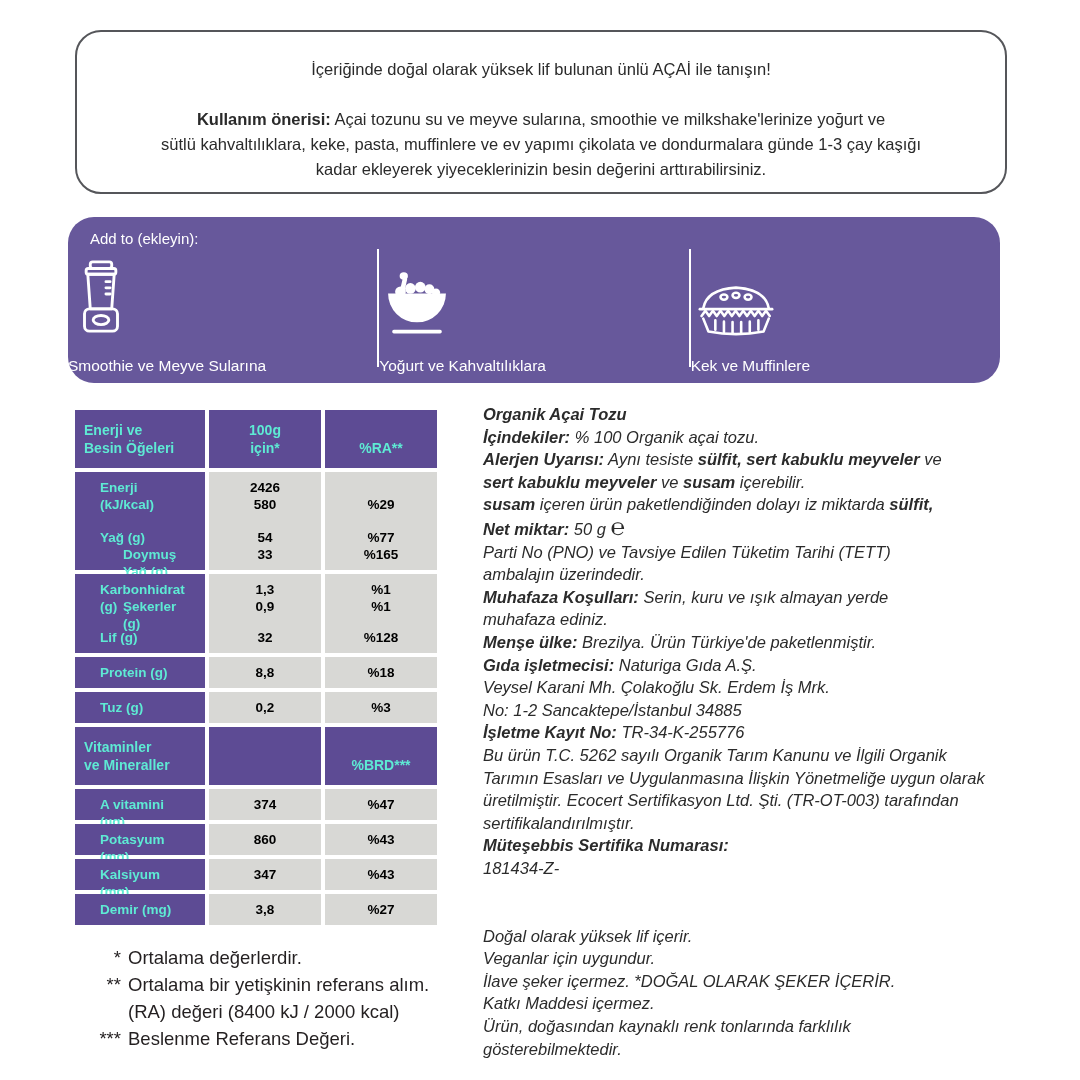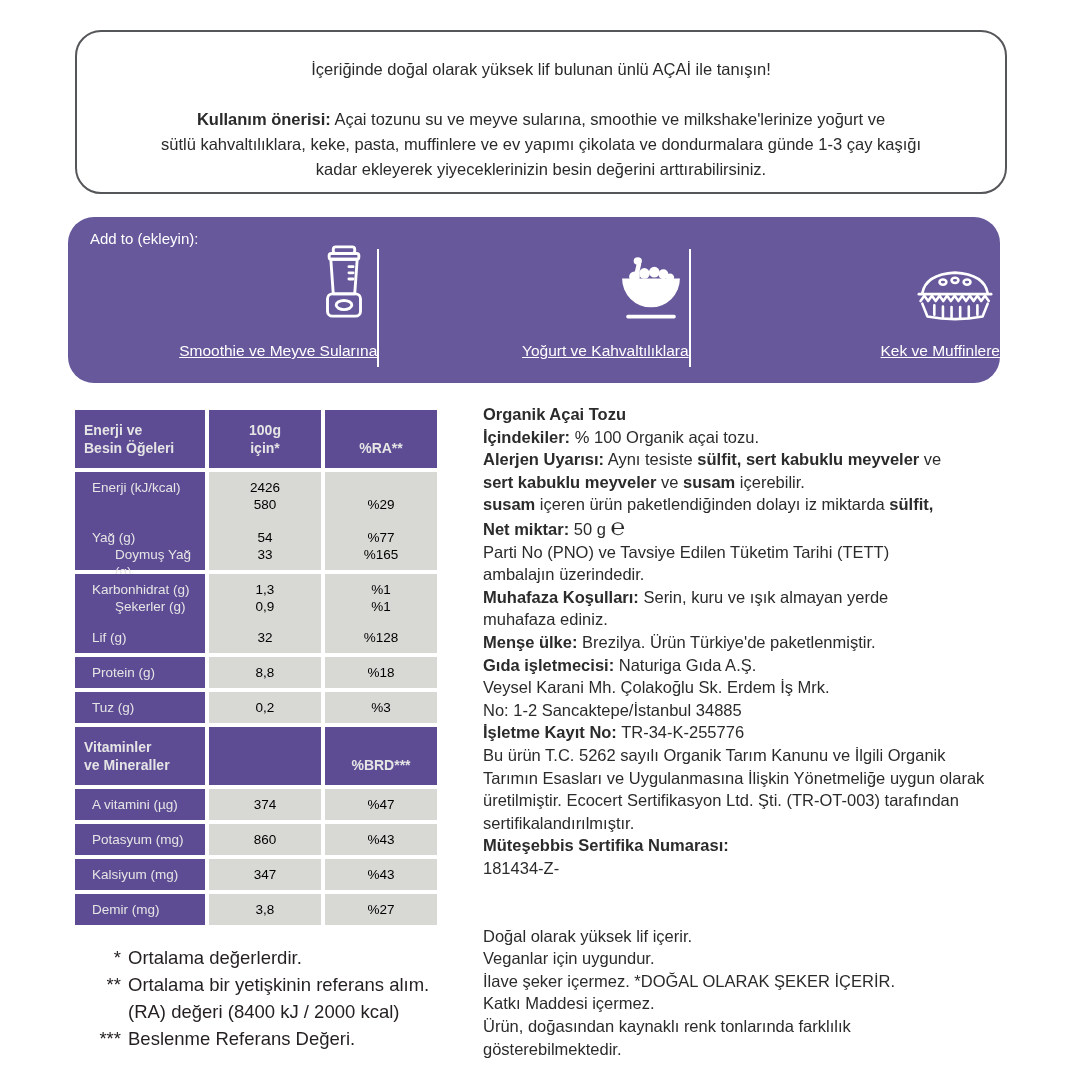--- a/index.html
+++ b/index.html
@@ -24,53 +24,53 @@
 
   
   .banner {
     position:absolute; left:68px; top:205px; width:932px; height:166px;
     background:#67589b; border-radius:26px; color:#ffffff;
   }
   .banner-eyebrow { position:absolute; left:22px; top:13px; font-size:15px; }
   .banner-cols { display:flex; width:100%; height:100%; }
   .banner-col {
     flex:1; display:flex; flex-direction:column;
-    align-items:flex-end; justify-content:flex-end; padding-bottom:23px;text-decoration:underline;
+    align-items:flex-start; justify-content:flex-end; padding-bottom:8px;
   }
   .banner-divider { width:2px; background:#ffffff; height:118px; align-self:center; margin-top:16px; }
   .banner-icon { height:92px; display:flex; align-items:flex-end; justify-content:center; margin-bottom:16px; }
   .banner-label { font-size:15.5px; }
 
   
   .ntable { position:absolute; left:75px; top:398px; width:362px; }
   .t-row { display:flex; gap:4px; margin-bottom:4px; }
   .t-col { display:flex; flex-direction:column; justify-content:center; }
   .c0 { width:130px; } .c1 { width:112px; } .c2 { width:112px; }
-  .purple { background:#5d4b94; color:#e5e5e5; }
+  .purple { background:#5d4b94; color:#5eead4; }
   .gray   { background:#d8d8d5; color:#000000; }
   .t-line { height:17px; line-height:17px; font-size:13.5px; }
   .c0 .t-line { padding-left:9px; }
   .c0 .ind { padding-left:32px; }
   .c1 .t-line, .c2 .t-line { text-align:center; }
   .thead-row .t-col { padding:11px 0; }
   .thead-row .t-line { font-weight:700; font-size:14px; height:18px; line-height:18px; }
-  .grp-row .t-col { padding:7px 8px; }
+  .grp-row .t-col { padding:7px 16px;font-weight:bold; }
   .t-gap { width:100%; }
 
   
   .footnotes { position:absolute; left:84px; top:932px; font-size:18.5px; line-height:27px; color:#231f20; }
   .fn-row { display:flex; }
   .fn-marker { width:44px; text-align:right; padding-right:7px; }
 
   
   .right-panel {
     position:absolute; left:483px; top:391px; width:540px;
     font-size:16.5px; line-height:22.6px; color:#2b2b2b;
   }
-  .rp-line { min-height:22.6px; white-space:nowrap; }
+  .rp-line { min-height:22.6px; white-space:nowrap;font-style:italic; }
 </style>
 </head>
 <body>
 
 <div class="canvas">
 
   <div class="intro-box">
       <div class="intro-line"><span>İçeriğinde doğal olarak yüksek lif bulunan ünlü AÇAİ ile tanışın!</span></div>
       <div class="intro-line">&nbsp;</div>
       <div class="intro-line"><span class="b">Kullanım önerisi:</span><span> Açai tozunu su ve meyve sularına, smoothie ve milkshake'lerinize yoğurt ve</span></div>

